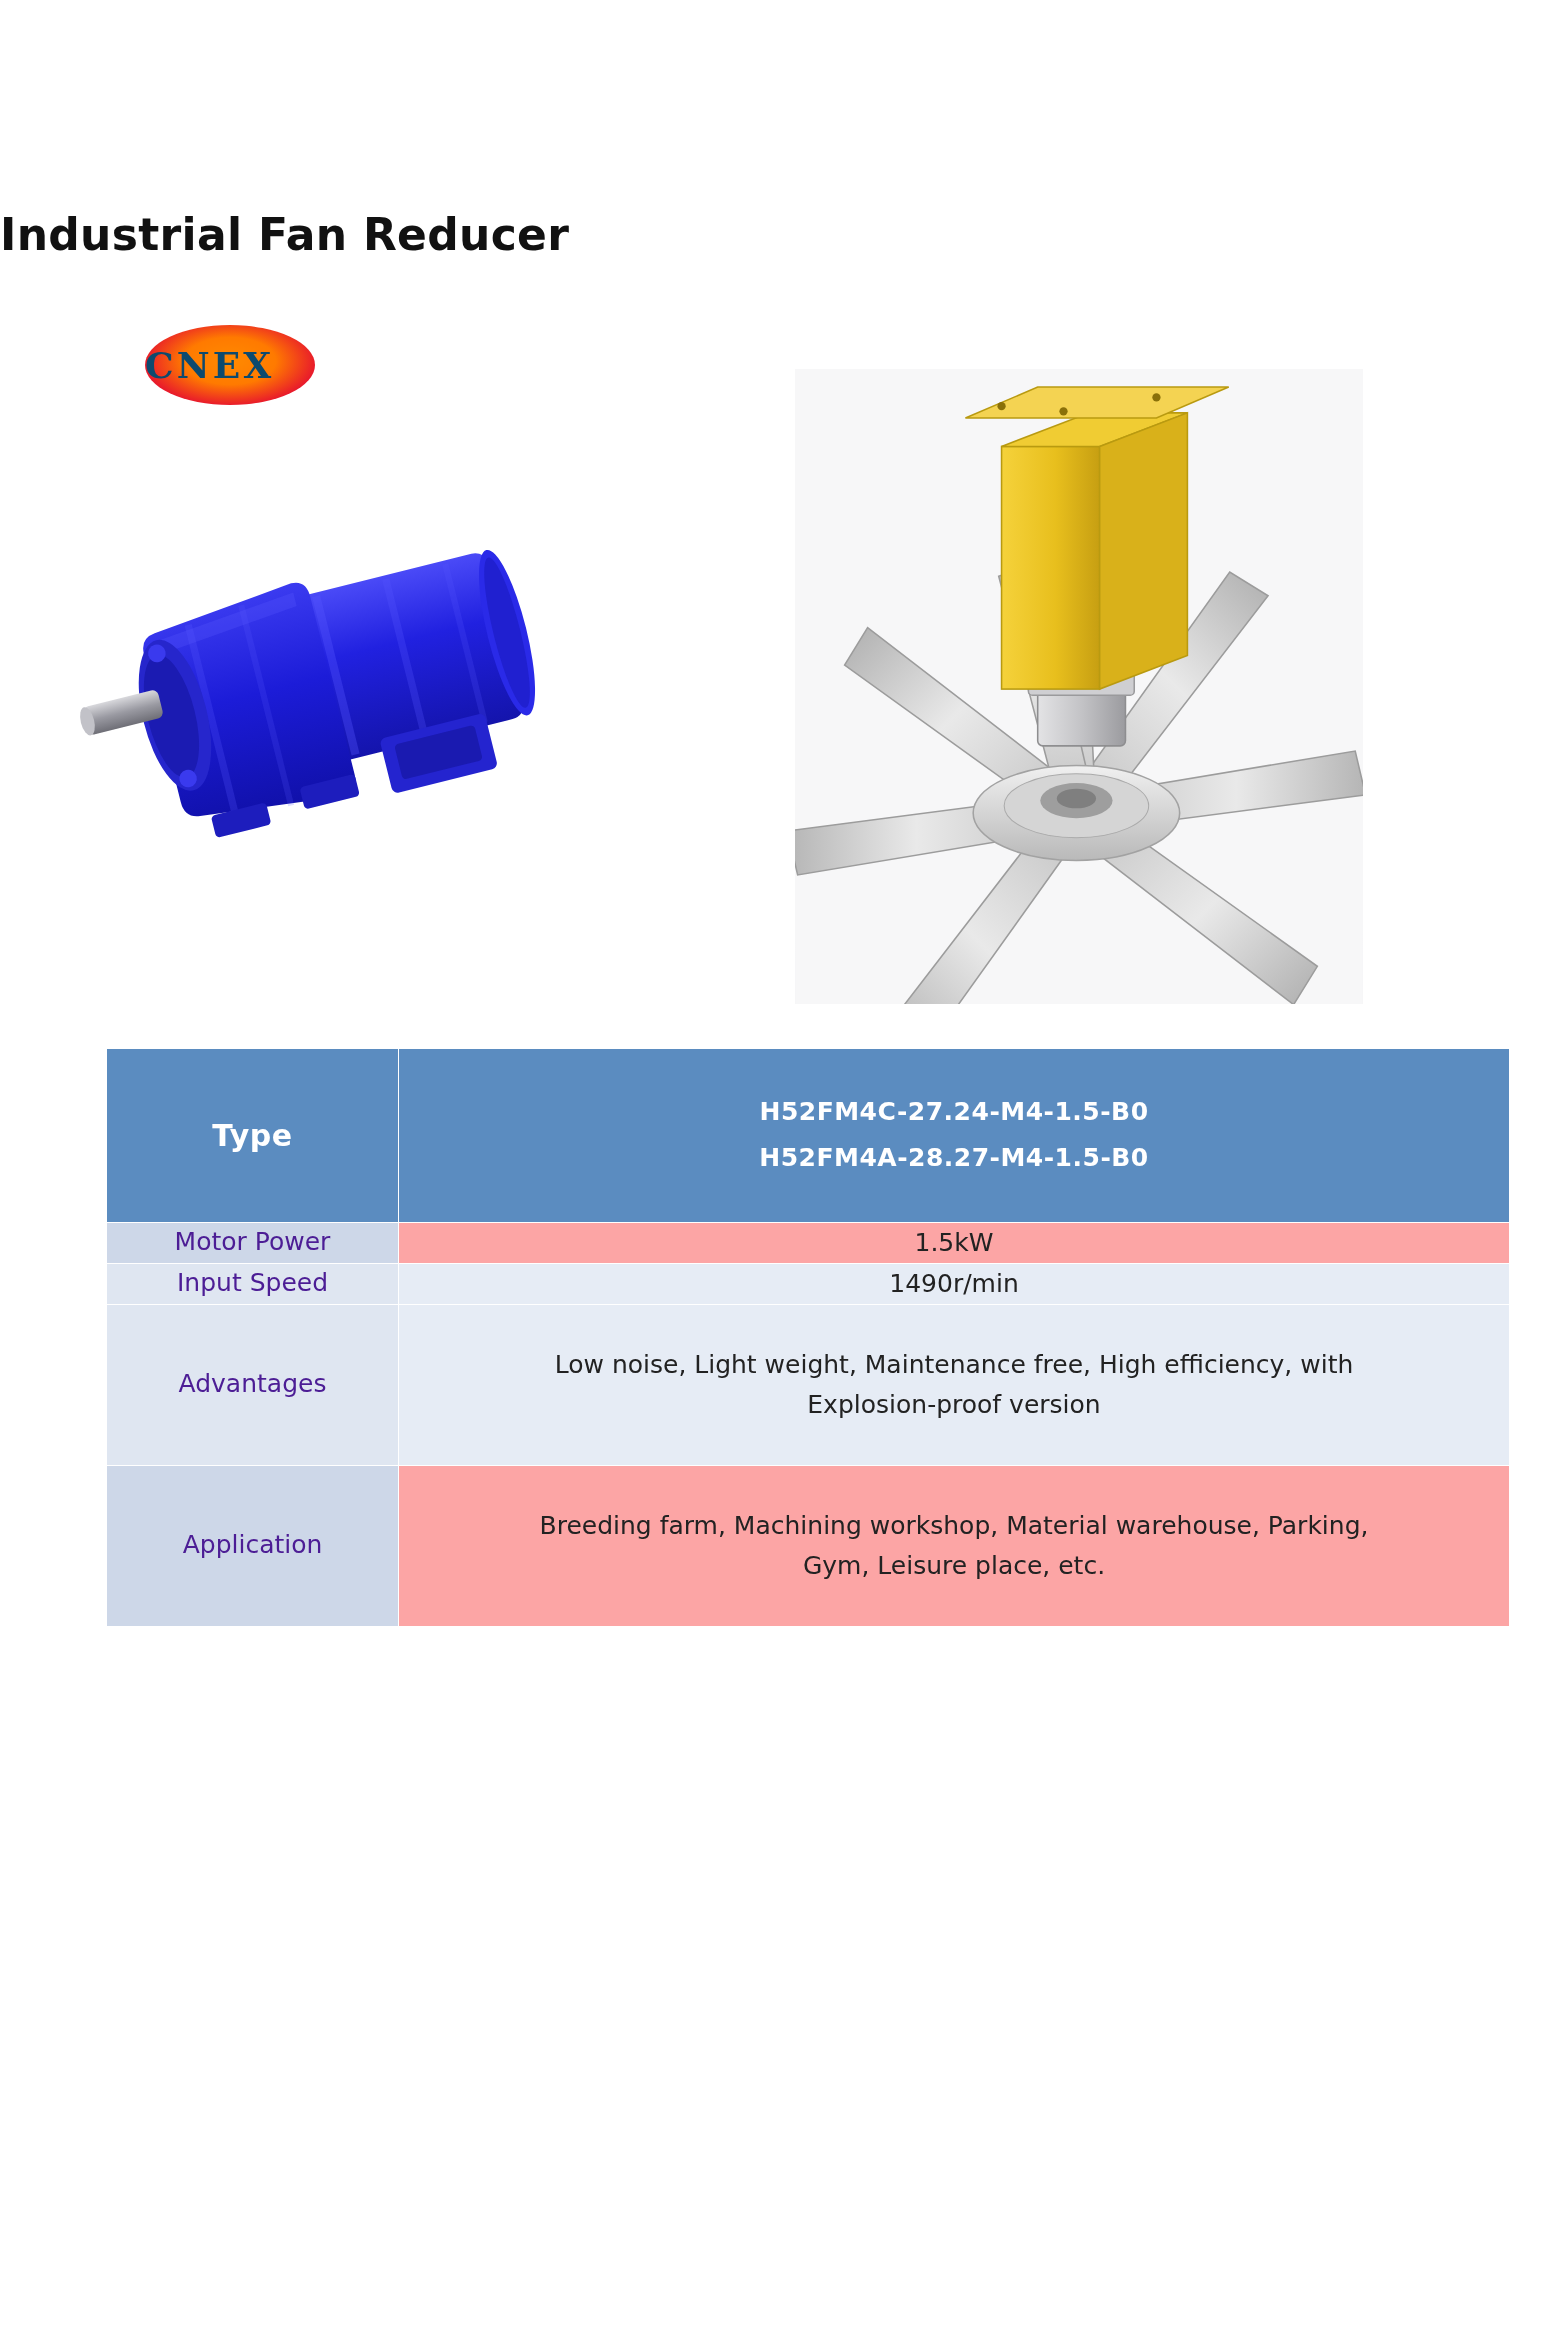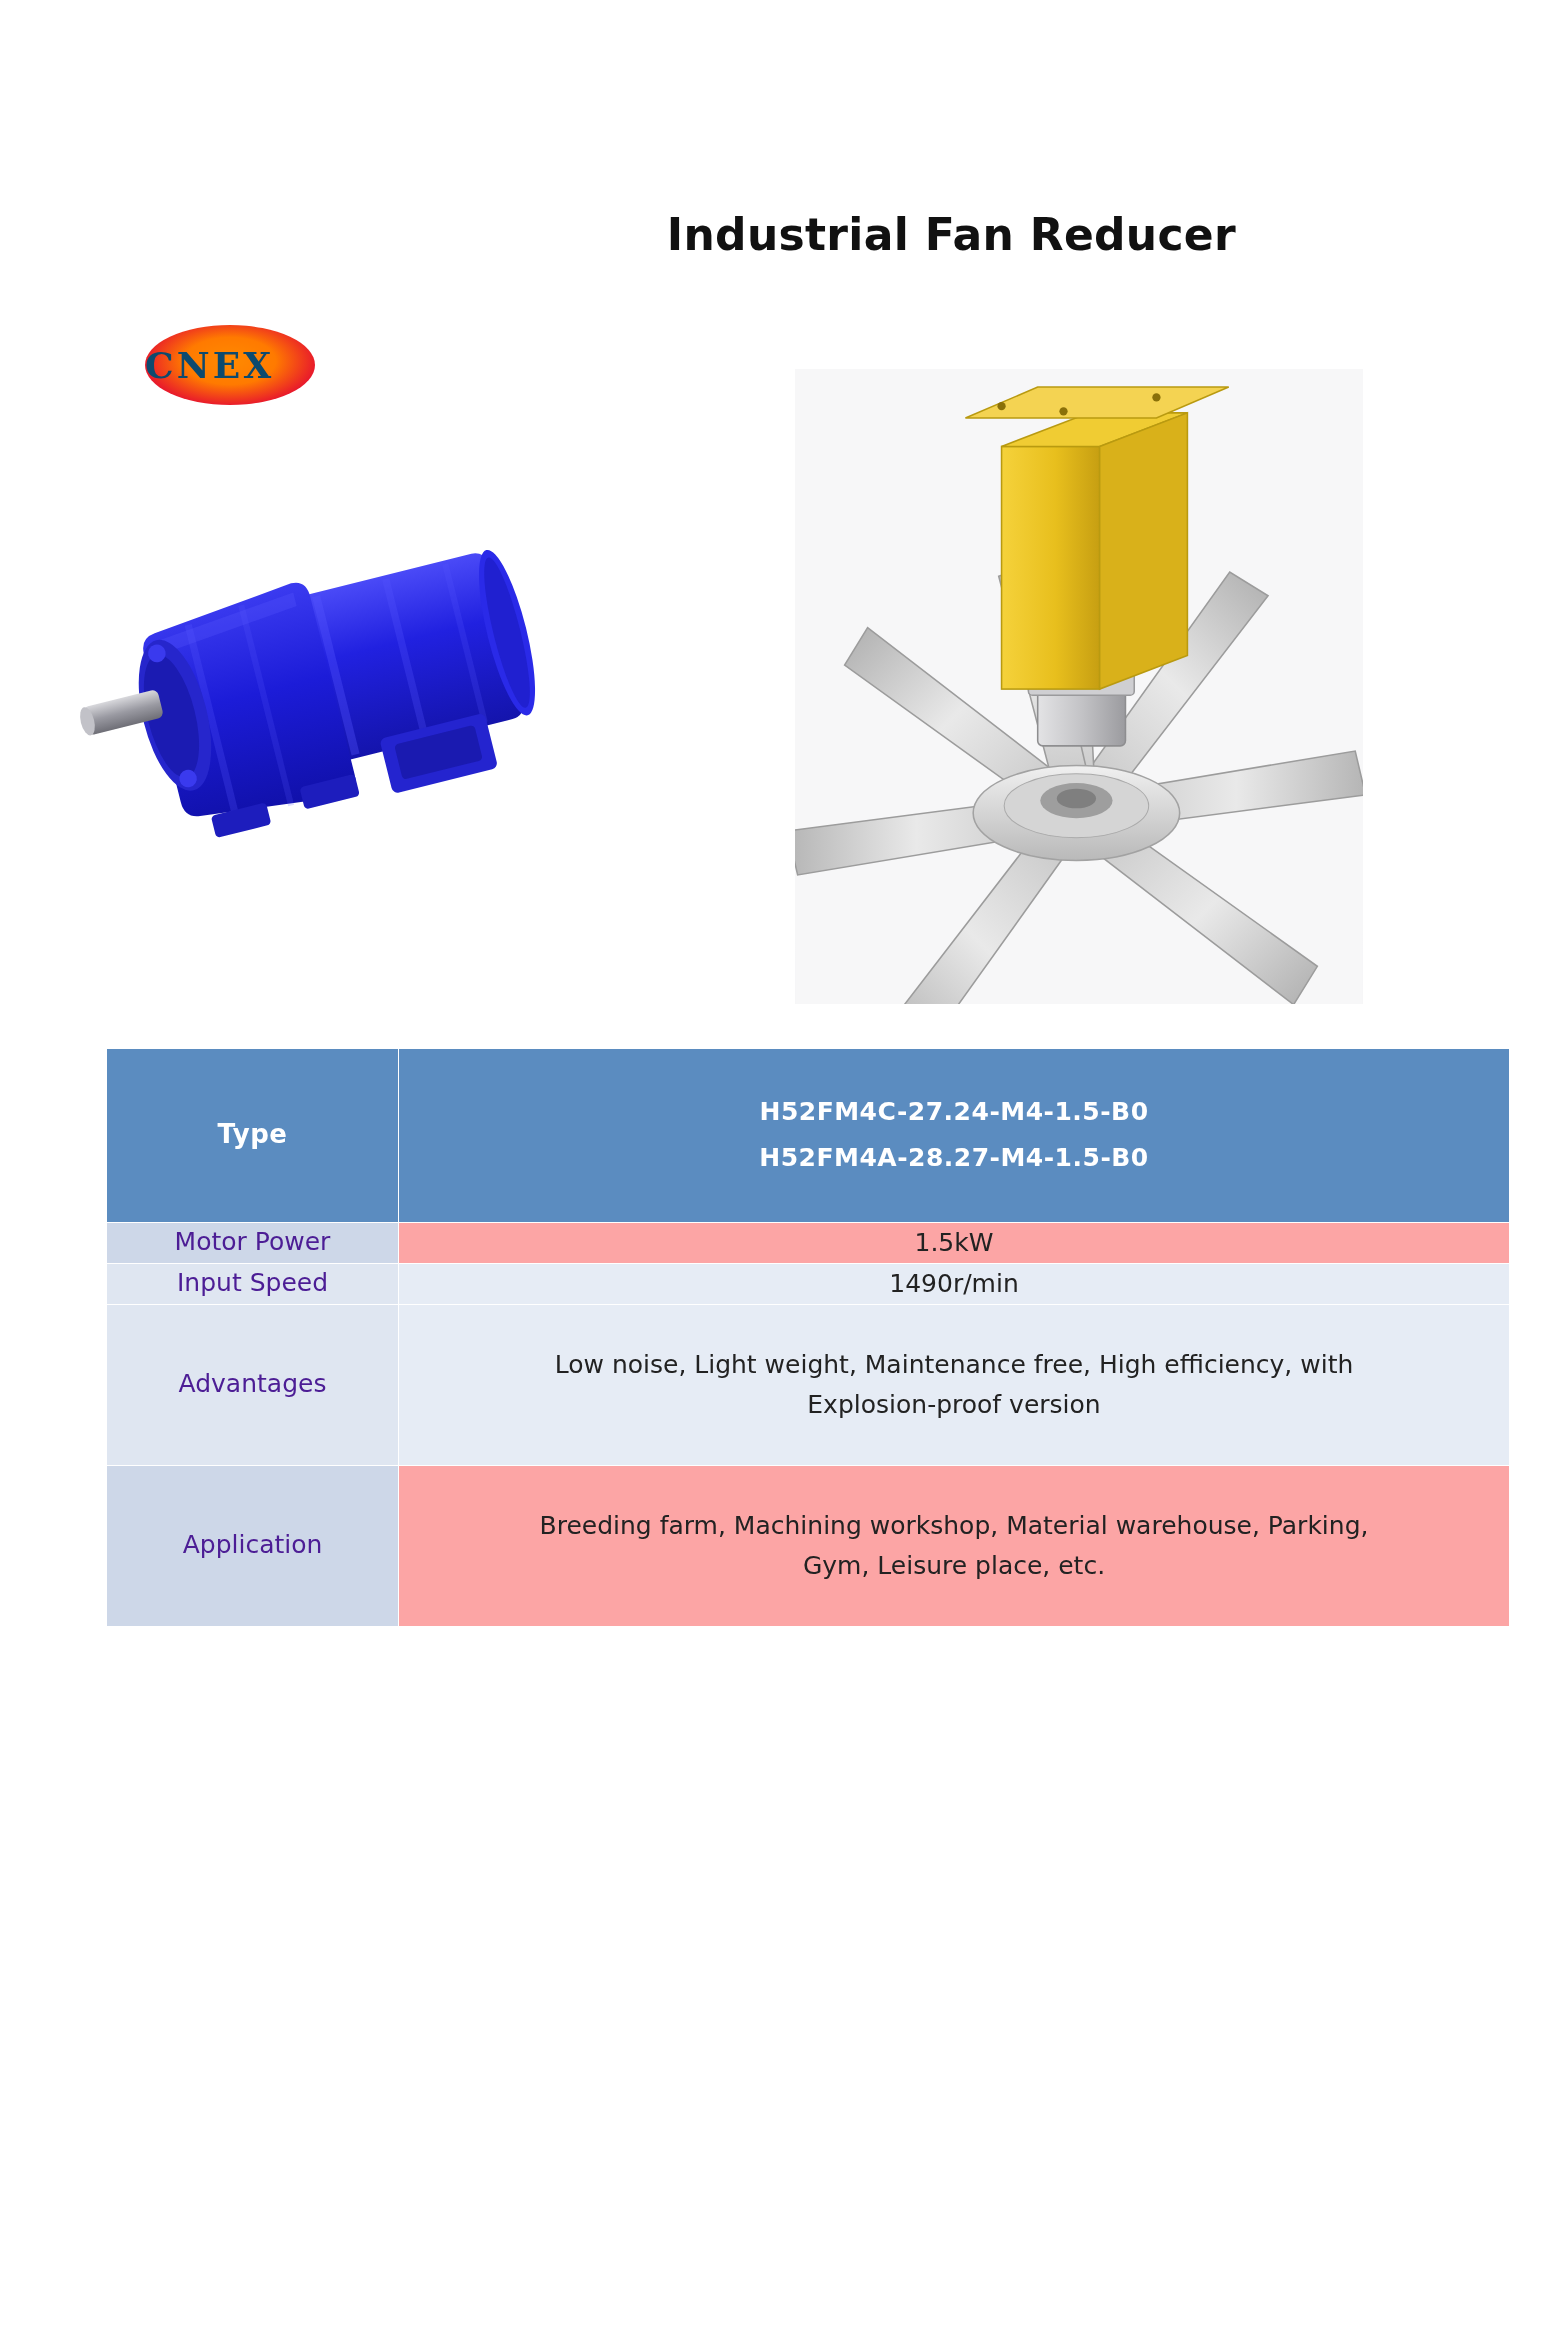--- a/index.html
+++ b/index.html
@@ -23,21 +23,21 @@
     position: relative;
     background: #ffffff;
   }
 
   
   .title {
     position: absolute;
     top: 209px;
     left: 0;
     width: 1236px;
-    text-align: right;
+    text-align: left;
     font-size: 44px;
     font-weight: bold;
     letter-spacing: 0.3px;
     color: #111111;
     font-family: "DejaVu Sans", sans-serif;
   }
 
   
   .logo-wrap {
     position: absolute;
@@ -117,21 +117,21 @@
     padding: 23px 36px;
     line-height: 1.6;
   }
   tr.head .cell-label,
   tr.head .cell-value {
     background: #5b8cc0;
     color: #ffffff;
     font-weight: bold;
     letter-spacing: 0.5px;
   }
-  tr.head .cell-label { font-size: 26px; text-align: center; }
+  tr.head .cell-label { font-size: 30px; text-align: center; }
   tr.head .cell-value { font-size: 25px; line-height: 1.85; }
   tr.band-a .cell-label { background: #cdd7e8; }
   tr.band-a .cell-value { background: #fca5a5; }
   tr.band-b .cell-label { background: #dfe6f1; }
   tr.band-b .cell-value { background: #e6ecf5; }
 
   tr.tall .cell-label,
   tr.tall .cell-value { padding-top: 40px; padding-bottom: 40px; }
 
   .type-line { display: block; }

